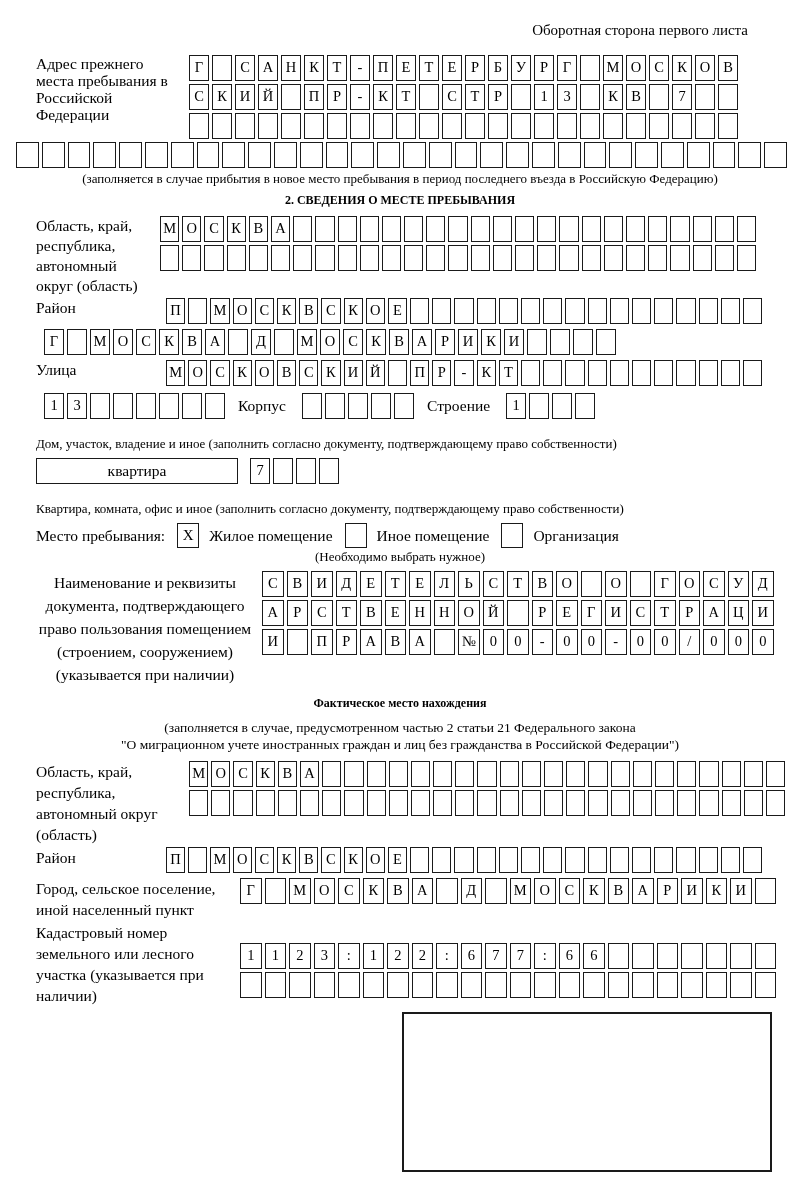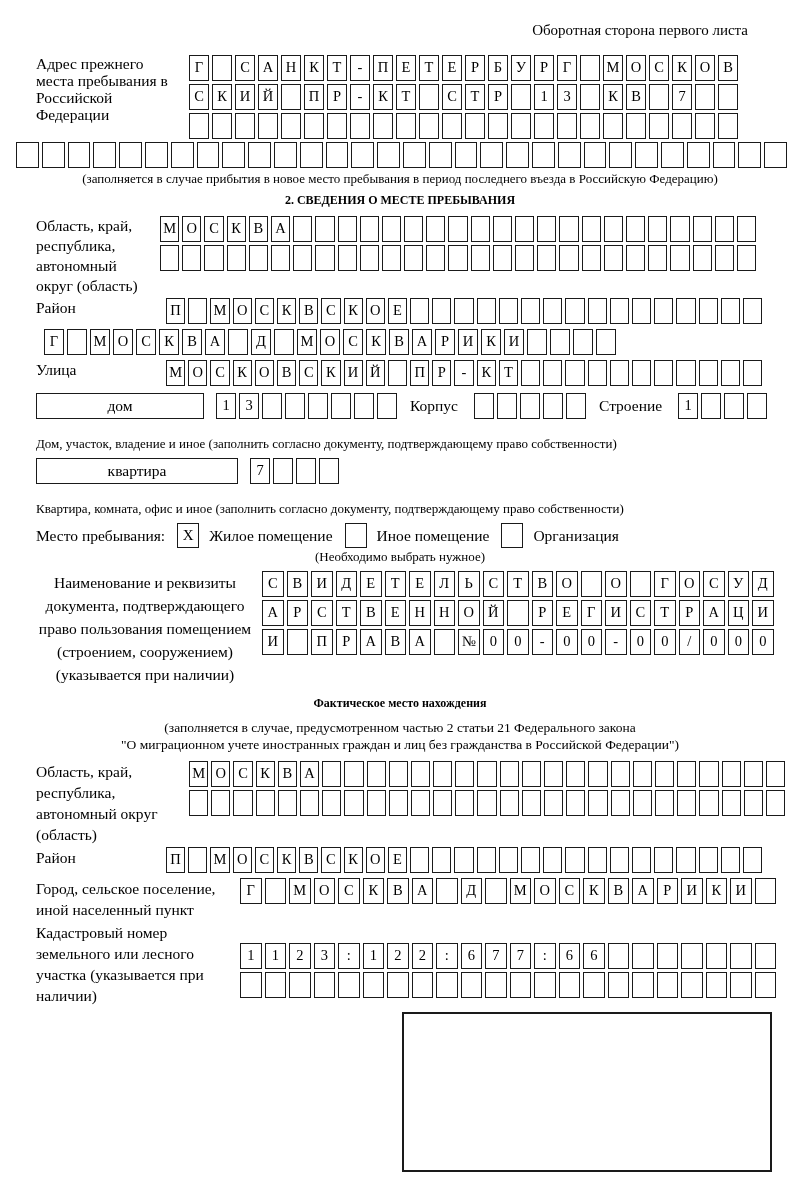--- a/index.html
+++ b/index.html
@@ -102,21 +102,20 @@
   </div>
 
   <div class="block mt2">
     <div class="lbl w122">Улица</div>
     <div class="rows c27">
       <div class="cellrow"><span class="cell">М</span><span class="cell">О</span><span class="cell">С</span><span class="cell">К</span><span class="cell">О</span><span class="cell">В</span><span class="cell">С</span><span class="cell">К</span><span class="cell">И</span><span class="cell">Й</span><span class="cell"></span><span class="cell">П</span><span class="cell">Р</span><span class="cell">-</span><span class="cell">К</span><span class="cell">Т</span><span class="cell"></span><span class="cell"></span><span class="cell"></span><span class="cell"></span><span class="cell"></span><span class="cell"></span><span class="cell"></span><span class="cell"></span><span class="cell"></span><span class="cell"></span><span class="cell"></span></div>
     </div>
   </div>
 
   <div class="domrow">
-    <div class="widebox w168">дом</div>
     <div class="cellrow inline"><span class="cell">1</span><span class="cell">3</span><span class="cell"></span><span class="cell"></span><span class="cell"></span><span class="cell"></span><span class="cell"></span><span class="cell"></span></div>
     <span class="inl-lbl">Корпус</span>
     <div class="cellrow inline"><span class="cell"></span><span class="cell"></span><span class="cell"></span><span class="cell"></span><span class="cell"></span></div>
     <span class="inl-lbl">Строение</span>
     <div class="cellrow inline"><span class="cell">1</span><span class="cell"></span><span class="cell"></span><span class="cell"></span></div>
   </div>
   <div class="caption">Дом, участок, владение и иное (заполнить согласно документу, подтверждающему право собственности)</div>
 
   <div class="domrow">
     <div class="widebox w202">квартира</div>

